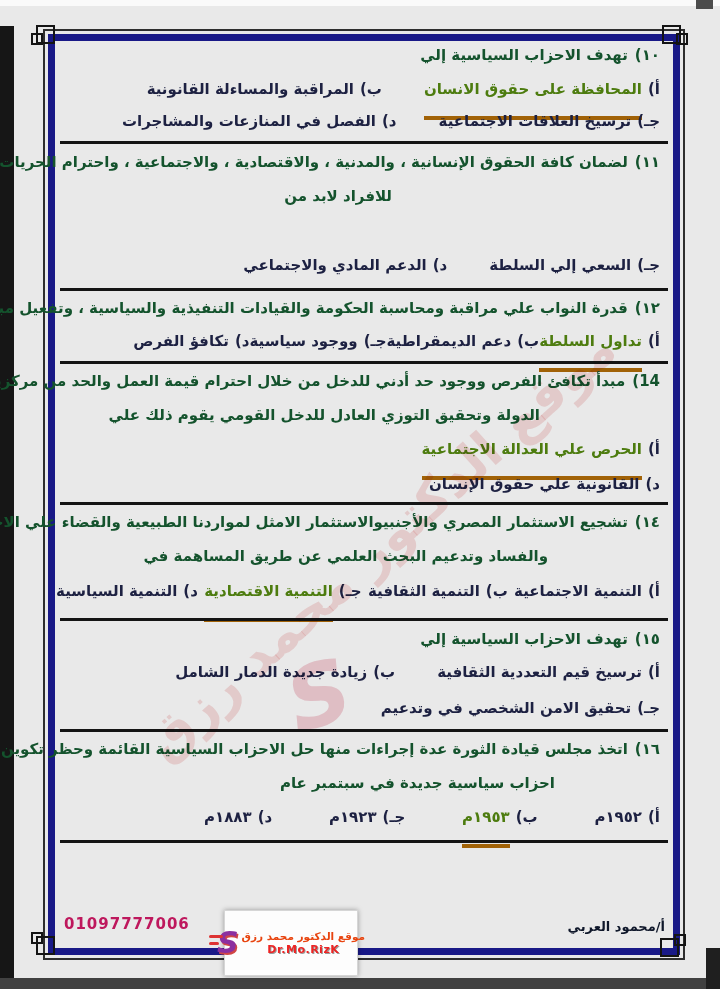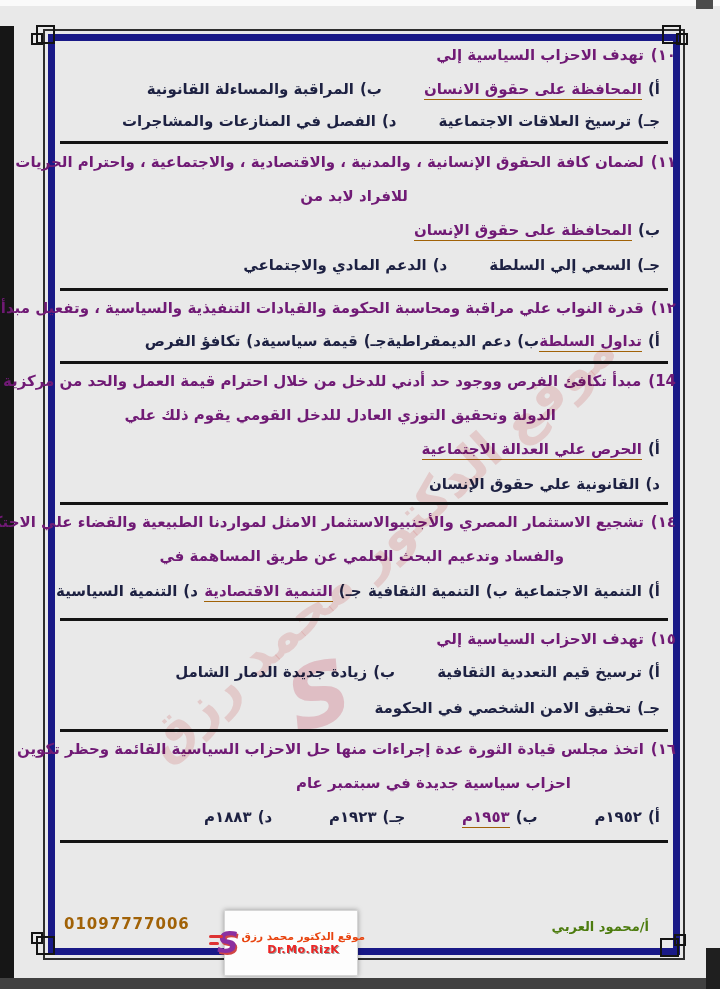--- a/index.html
+++ b/index.html
@@ -25,51 +25,51 @@
   .c-tl{left:36px;top:25px;}
   .c-tr{left:662px;top:25px;}
   .c-tr::after{left:12px;top:6px;}
   .c-bl{left:36px;top:936px;}
   .c-bl::after{left:-7px;top:-6px;}
   .c-br{left:660px;top:938px;}
   .c-br::after{left:12px;top:-6px;}
 
   
   .line{
-    position:absolute;right:44px;left:40px;direction:rtl;text-align:right;
-    font-weight:bold;font-size:15px;color:#701a75;white-space:nowrap;z-index:2;
+    position:absolute;right:60px;left:40px;direction:rtl;text-align:right;
+    font-weight:bold;font-size:15px;color:#14532d;white-space:nowrap;z-index:2;
   }
   .qnum{margin-left:7px;}
   .row{position:absolute;right:60px;left:56px;direction:rtl;z-index:2;
        font-weight:bold;font-size:15px;color:#1d2142;}
   .g2{display:grid;grid-template-columns:max-content 1fr;column-gap:42px;}
   .g4{display:flex;justify-content:space-between;}
   .opt{white-space:nowrap;text-align:right;}
   .olabel{margin-left:6px;}
-  .otext.correct{color:#701a75;border-bottom:1px solid #a16207;padding-bottom:1px;}
+  .otext.correct{color:#4d7c0f;border-bottom:4px solid #a16207;padding-bottom:18px;}
 
   .separator{position:absolute;left:60px;width:608px;height:2.5px;background:#141414;z-index:2;}
 
   
   .watermark{
     position:absolute;left:60px;top:515px;width:640px;z-index:3;pointer-events:none;
     transform:rotate(-42deg);direction:rtl;text-align:center;white-space:nowrap;
     font-size:52px;font-weight:bold;letter-spacing:3px;
     color:rgba(225,112,112,0.24);mix-blend-mode:multiply;
   }
   .watermark-s{
     position:absolute;left:288px;top:645px;z-index:3;pointer-events:none;
     font-size:86px;font-weight:bold;font-style:italic;
     transform:rotate(-16deg);color:rgba(219,100,122,0.30);mix-blend-mode:multiply;
   }
 
   
-  .footer-phone{position:absolute;left:64px;top:915px;font-weight:bold;font-size:15px;color:#a16207;letter-spacing:1px;z-index:4;}
+  .footer-phone{position:absolute;left:64px;top:915px;font-weight:bold;font-size:15px;color:#be185d;letter-spacing:1px;z-index:4;}
   .footer-page{position:absolute;left:338px;top:910px;font-weight:bold;font-size:14px;color:#222;z-index:4;direction:rtl;}
-  .footer-teacher{position:absolute;right:71px;top:919px;font-weight:bold;font-size:13px;color:#4d7c0f;direction:rtl;z-index:4;}
+  .footer-teacher{position:absolute;right:55px;top:919px;font-weight:bold;font-size:13px;color:#0f172a;direction:rtl;z-index:4;}
 
   
   .logo-badge{
     position:absolute;left:224px;top:910px;width:134px;height:66px;z-index:6;
     background:#fdfdfd;border:1px solid #d6d6d6;box-shadow:0 0 5px rgba(0,0,0,0.35);
     display:flex;direction:rtl;align-items:center;justify-content:center;gap:3px;padding:2px;
     box-sizing:border-box;
   }
   .logo-texts{display:flex;flex-direction:column;align-items:center;gap:1px;}
   .logo-ar{color:#e8440f;font-weight:bold;font-size:10.5px;white-space:nowrap;}
@@ -117,37 +117,36 @@
     </div>
   </div>
   <div class="separator" style="top:141px"></div>
 
   <div>
     <div class="line" style="top:153px">
       <span class="qnum">١١)</span><span>لضمان كافة الحقوق الإنسانية ، والمدنية ، والاقتصادية ، والاجتماعية ، واحترام الحريات</span>
     </div>
     <div class="line" style="top:187px;padding-right:268px">للافراد لابد من</div>
     <div class="row g2" style="top:221px">
-      <div class="opt"><span class="olabel">ب)</span><span class="otext correct">المحافظة على حقوق الإنسان</span></div>
     </div>
     <div class="row g2" style="top:256px">
       <div class="opt"><span class="olabel">جـ)</span><span class="otext">السعي إلي السلطة</span></div>
       <div class="opt"><span class="olabel">د)</span><span class="otext">الدعم المادي والاجتماعي</span></div>
     </div>
   </div>
   <div class="separator" style="top:288px"></div>
 
   <div>
     <div class="line" style="top:299px">
       <span class="qnum">١٢)</span><span>قدرة النواب علي مراقبة ومحاسبة الحكومة والقيادات التنفيذية والسياسية ، وتفعيل مبدأ</span>
     </div>
     <div class="row g4" style="top:332px;padding-left:135px;box-sizing:border-box">
       <div class="opt"><span class="olabel">أ)</span><span class="otext correct">تداول السلطة</span></div>
       <div class="opt"><span class="olabel">ب)</span><span class="otext">دعم الديمقراطية</span></div>
-      <div class="opt"><span class="olabel">جـ)</span><span class="otext">قيمة سياسية</span></div>
+      <div class="opt"><span class="olabel">جـ)</span><span class="otext">ووجود سياسية</span></div>
       <div class="opt"><span class="olabel">د)</span><span class="otext">تكافؤ الفرص</span></div>
     </div>
   </div>
   <div class="separator" style="top:361px"></div>
 
   <div>
     <div class="line" style="top:372px">
       <span class="qnum">14)</span><span>مبدأ تكافئ الفرص ووجود حد أدني للدخل من خلال احترام قيمة العمل والحد من مركزية</span>
     </div>
     <div class="line" style="top:406px;padding-right:120px">الدولة وتحقيق التوزي العادل للدخل القومي يقوم ذلك علي</div>
@@ -176,21 +175,21 @@
 
   <div>
     <div class="line" style="top:630px">
       <span class="qnum">١٥)</span><span>تهدف الاحزاب السياسية إلي</span>
     </div>
     <div class="row g2" style="top:663px">
       <div class="opt"><span class="olabel">أ)</span><span class="otext">ترسيخ قيم التعددية الثقافية</span></div>
       <div class="opt"><span class="olabel">ب)</span><span class="otext">زيادة جديدة الدمار الشامل</span></div>
     </div>
     <div class="row g2" style="top:699px">
-      <div class="opt"><span class="olabel">جـ)</span><span class="otext">تحقيق الامن الشخصي في الحكومة</span></div>
+      <div class="opt"><span class="olabel">جـ)</span><span class="otext">تحقيق الامن الشخصي في وتدعيم</span></div>
     </div>
   </div>
   <div class="separator" style="top:729px"></div>
 
   <div>
     <div class="line" style="top:740px">
       <span class="qnum">١٦)</span><span>اتخذ مجلس قيادة الثورة عدة إجراءات منها حل الاحزاب السياسية القائمة وحظر تكوين</span>
     </div>
     <div class="line" style="top:774px;padding-right:105px">احزاب سياسية جديدة في سبتمبر عام</div>
     <div class="row g4" style="top:808px;padding-left:148px;box-sizing:border-box">

